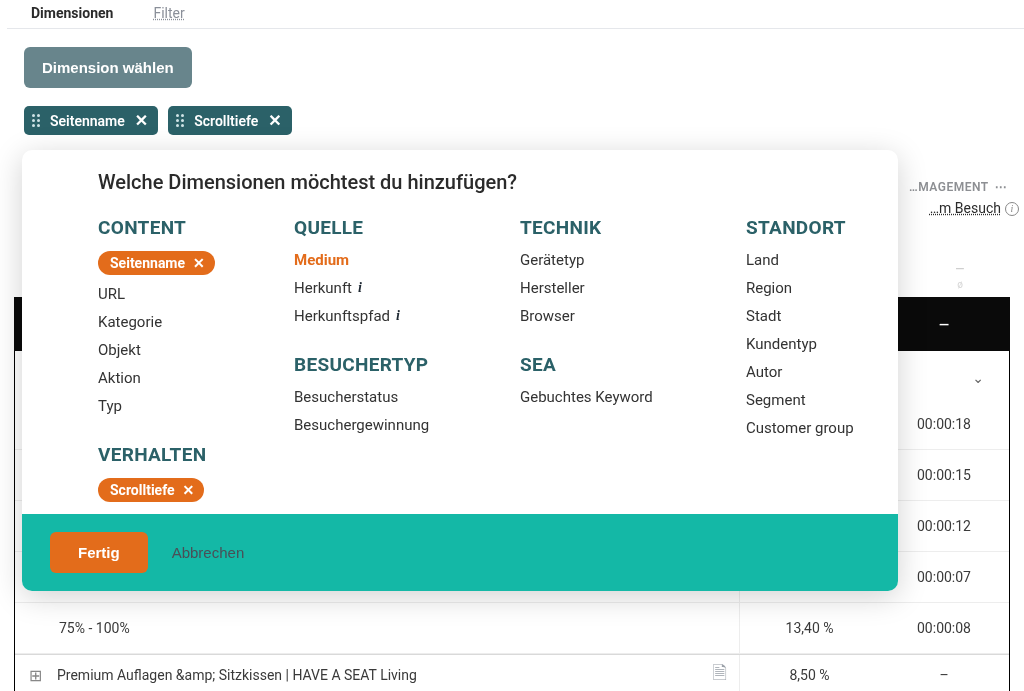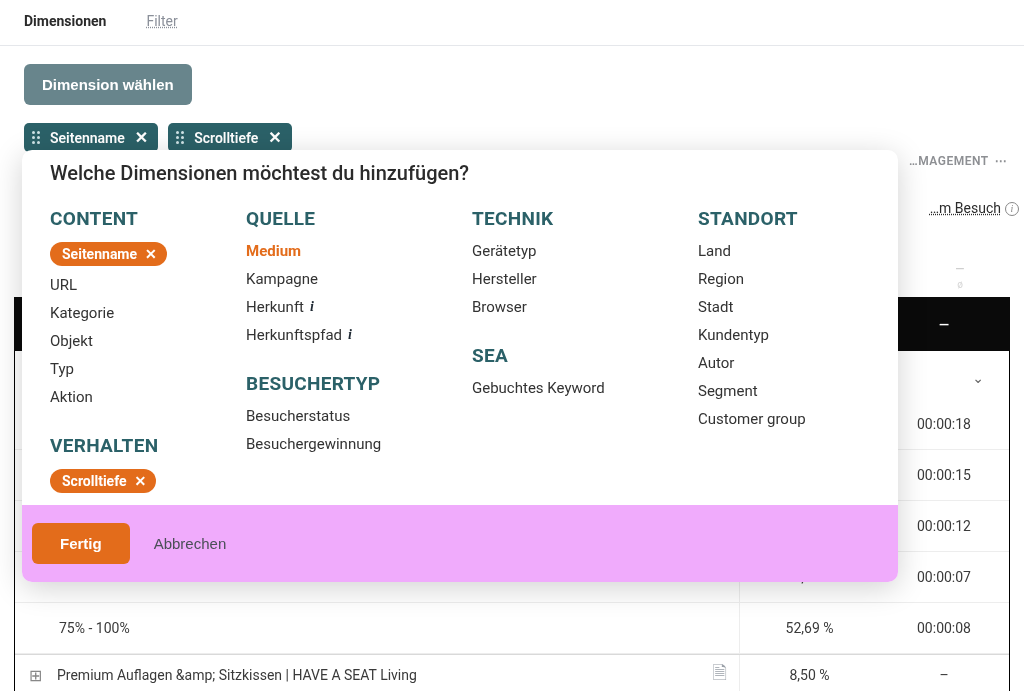--- a/index.html
+++ b/index.html
@@ -13,21 +13,22 @@
       overflow: hidden;
       position: relative;
     }
 
     
     .top-tabs {
       display: flex;
       align-items: center;
       padding: 0 24px;
       border-bottom: 1px solid #e5e7eb;
-      height: 46px;
+      height: 29px;
+      margin-left: 7px;
     }
     .top-tab {
       margin-right: 40px;
       font-weight: 700;
       color: #2b2b2b;
       border-bottom: 3px solid transparent;
       height: 46px;
       display: flex;
       align-items: center;
       cursor: pointer;
@@ -88,21 +89,21 @@
       font-size: 16px;
       line-height: 1;
       cursor: pointer;
       padding-left: 2px;
     }
 
     
     .bg-stripe {
       position: absolute;
       right: 0;
-      top: 154px;
+      top: 180px;
       width: 115px;
       display: flex;
       align-items: flex-start;
       color: #8d8f93;
       font-size: 12px;
       font-weight: 600;
       letter-spacing: .5px;
     }
     .bg-stripe .dots {
       margin-left: 6px;
@@ -219,21 +220,22 @@
       position: absolute;
       left: 22px;
       top: 150px;
       width: 876px;
       background: #fff;
       border-radius: 10px;
       box-shadow: 0 6px 30px rgba(0,0,0,.18);
       overflow: hidden;
     }
     .modal-body {
-      padding: 11px 28px 12px 28px;
+      padding: 20px 28px 12px 28px;
+      margin-left: 48px;
     }
     .modal-title {
       font-size: 20px;
       font-weight: 500;
       color: #2b2b2b;
       margin-bottom: 22px;
     }
     .columns {
       display: grid;
       grid-template-columns: 180px 210px 210px auto;
@@ -278,22 +280,22 @@
       align-self:flex-start;
     }
     .pill .x {
       font-weight:700;
       cursor:pointer;
     }
 
     .spacer-col-head { margin-top: 18px; }
 
     .modal-footer {
-      background: #f0abfc;
-      padding: 18px 10px;
+      background: #14b8a6;
+      padding: 18px 28px;
       display:flex;
       align-items:center;
       gap: 24px;
     }
     .btn-done {
       background:#e36c1b;
       color:#fff;
       border:none;
       border-radius:6px;
       padding: 12px 28px;
@@ -399,21 +401,21 @@
     <span class="pct"></span>
     <span class="time">00:00:12</span>
   </div>
   <div class="data-row">
     <span class="label">50% - 74%</span>
     <span class="pct">25,63 %</span>
     <span class="time">00:00:07</span>
   </div>
   <div class="data-row">
     <span class="label">75% - 100%</span>
-    <span class="pct">52,69 %</span>
+    <span class="pct">13,40 %</span>
     <span class="time">00:00:08</span>
   </div>
   <div class="data-row bottom-row" style="padding-left:14px;">
     <span class="expand">⊞</span>
     <span class="label">Premium Auflagen &amp;amp; Sitzkissen | HAVE A SEAT Living</span>
     <span class="doc-icon">🗎</span>
     <span class="pct">8,50 %</span>
     <span class="time">–</span>
   </div>
 </div>
@@ -426,34 +428,33 @@
 
       <div class="col">
         <div class="col-head">CONTENT</div>
         <span class="pill">
           <span>Seitenname</span>
           <span class="x">✕</span>
         </span>
         <div class="opt">URL</div>
         <div class="opt">Kategorie</div>
         <div class="opt">Objekt</div>
+        <div class="opt">Aktion</div>
         <div class="opt">Typ</div>
-        <div class="opt">Aktion</div>
 
         <div class="col-head spacer-col-head">VERHALTEN</div>
         <span class="pill">
           <span>Scrolltiefe</span>
           <span class="x">✕</span>
         </span>
       </div>
 
       <div class="col">
         <div class="col-head">QUELLE</div>
         <div class="opt active">Medium</div>
-        <div class="opt">Kampagne</div>
         <div class="opt">
           <span>Herkunft</span>
           <span class="info">i</span>
         </div>
         <div class="opt">
           <span>Herkunftspfad</span>
           <span class="info">i</span>
         </div>
 
         <div class="col-head spacer-col-head">BESUCHERTYP</div>

